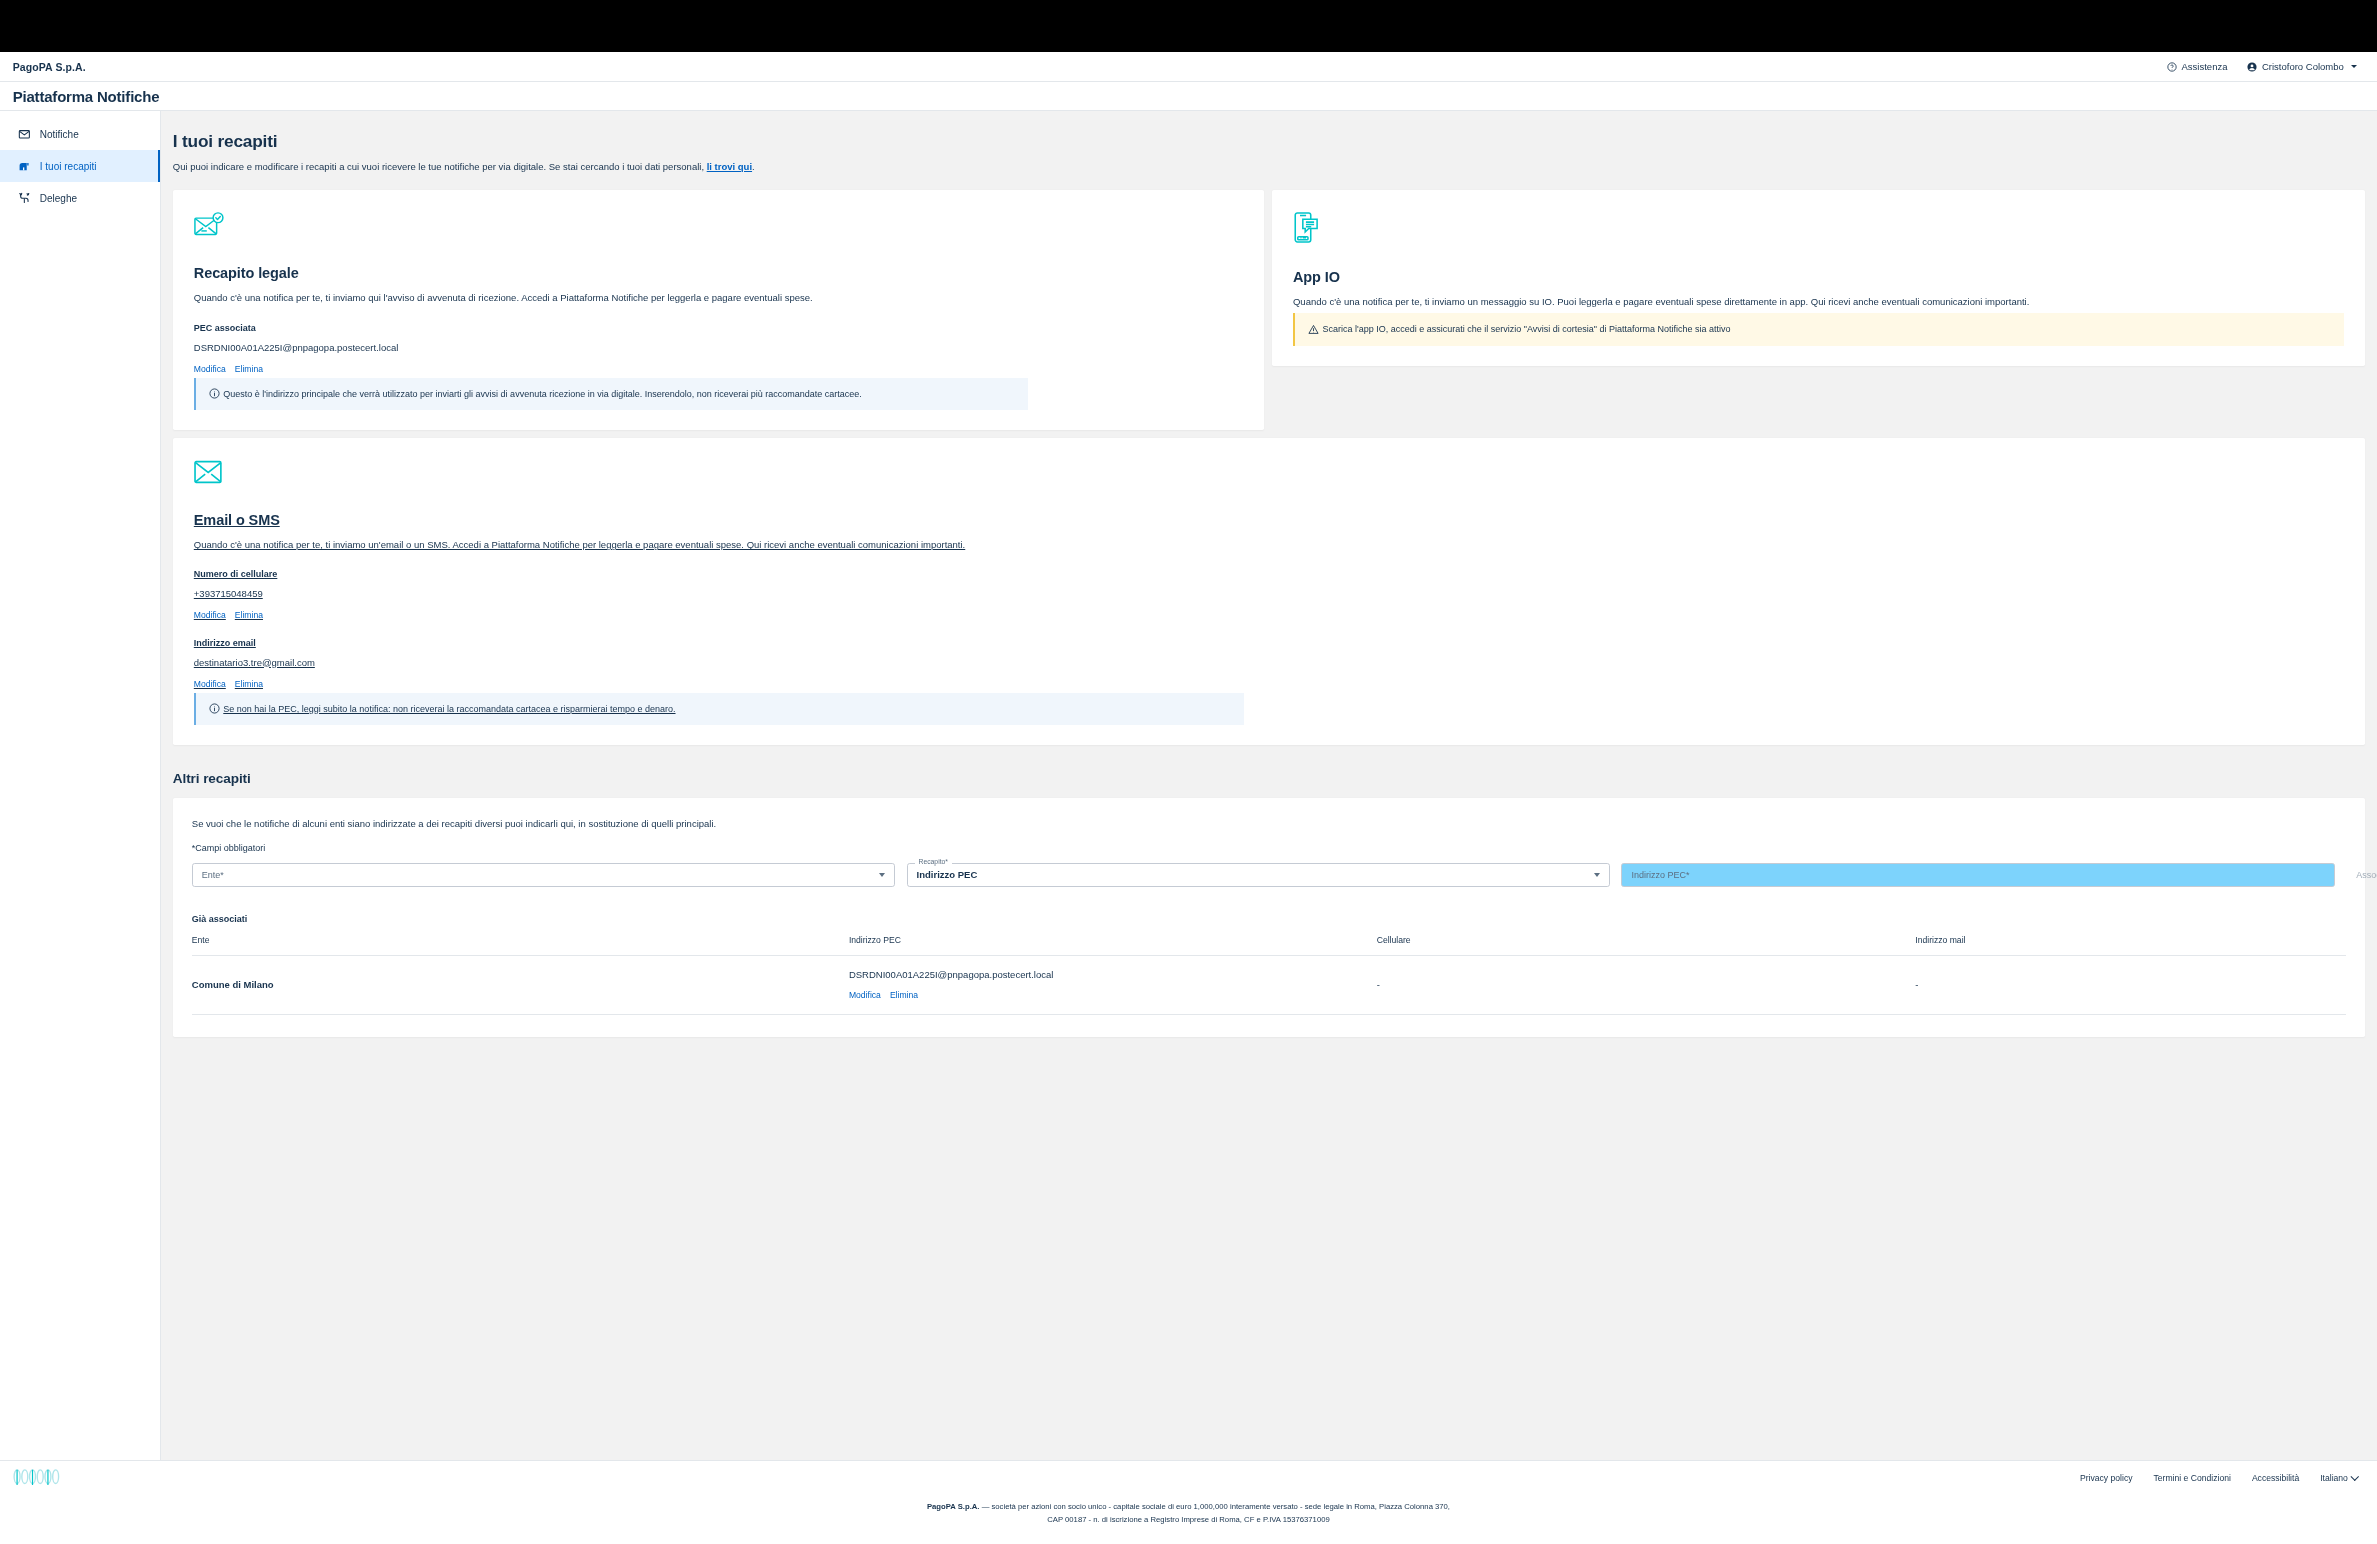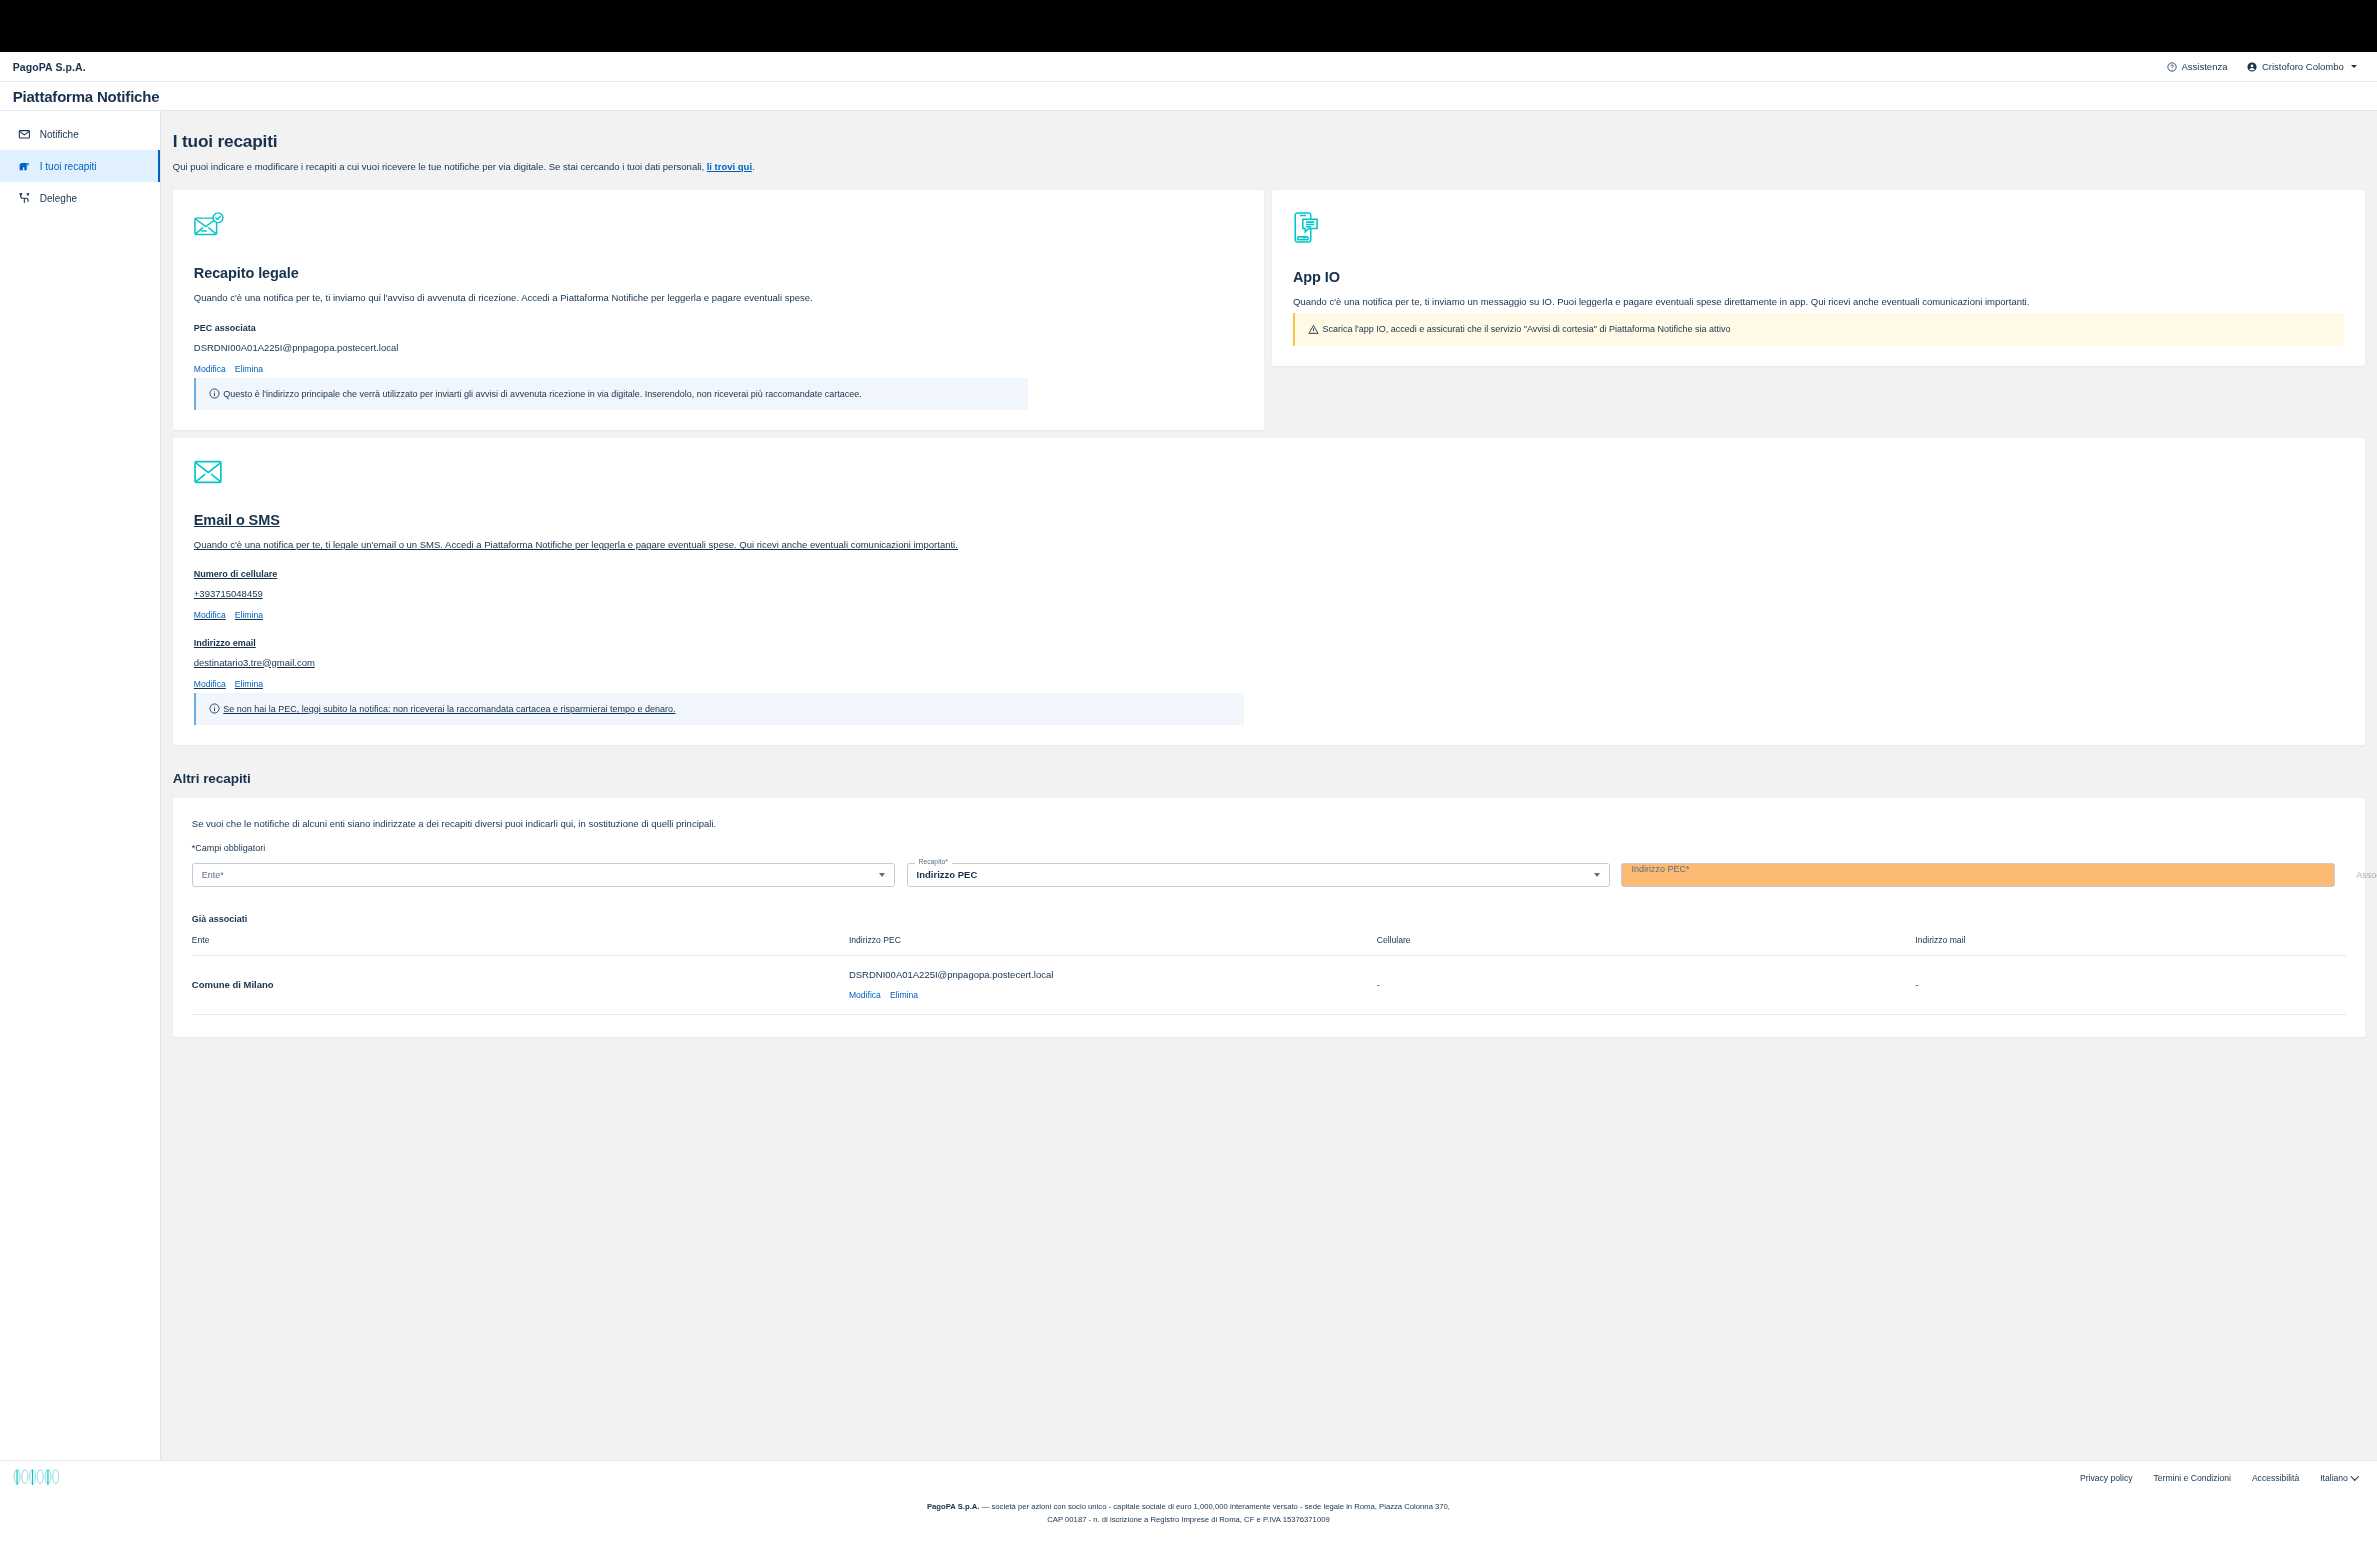--- a/index.html
+++ b/index.html
@@ -148,21 +148,21 @@
   .field-outlined .legend {
     position: absolute; top: -5.5px; left: 7.3px;
     background: #fff; padding: 0 3.6px;
     font-size: 6.8px; color: #5C6F82;
   }
   .field-outlined .fv { font-size: 9.5px; color: #17324D; font-weight: 700; }
 
   .input-pec {
     width: 714px; flex: 0 0 714px;
     height: 23.6px; border: 0.9px solid #C5CBD4; border-radius: 2.7px;
-    display: flex; align-items: flex-start; padding: 0 9px; background: #fdba74;
+    display: flex; align-items: center; padding: 0 9px; background: #7dd3fc;
   }
   .input-pec .ph { font-size: 9px; color: #5C6F82; }
 
   .btn-associa {
     font-size: 9px; color: #A2ADB8; padding: 0 9px;
     cursor: default; white-space: nowrap; background: transparent; border: none;
   }
 
   
   .tbl-title { font-size: 9px; font-weight: 700; color: #17324D; margin-top: 27px; }
@@ -347,21 +347,21 @@
 
     <section class="card card-email">
       <div class="card-icon">
         <svg width="31" height="25.4" viewBox="0 0 36 28" fill="none" stroke="#00C5CA" stroke-width="1.9">
           <rect x="1.2" y="1.2" width="30" height="24" rx="1.4"></rect>
           <path d="M1.8 2.2l14.7 11.5L31.2 2.2"></path>
           <path d="M1.8 24.6l11.2-9M31.2 24.6l-11.2-9"></path>
         </svg>
       </div>
       <h2 class="card-h">Email o SMS</h2>
-      <p class="card-desc">Quando c'è una notifica per te, ti legale un'email o un SMS. Accedi a Piattaforma Notifiche per leggerla e pagare eventuali spese. Qui ricevi anche eventuali comunicazioni importanti.</p>
+      <p class="card-desc">Quando c'è una notifica per te, ti inviamo un'email o un SMS. Accedi a Piattaforma Notifiche per leggerla e pagare eventuali spese. Qui ricevi anche eventuali comunicazioni importanti.</p>
 
       <div class="field-label">Numero di cellulare</div>
       <div class="field-value">+393715048459</div>
       <div class="actions">
         <a>Modifica</a>
         <a>Elimina</a>
       </div>
 
       <div class="field-label">Indirizzo email</div>
       <div class="field-value">destinatario3.tre@gmail.com</div>

